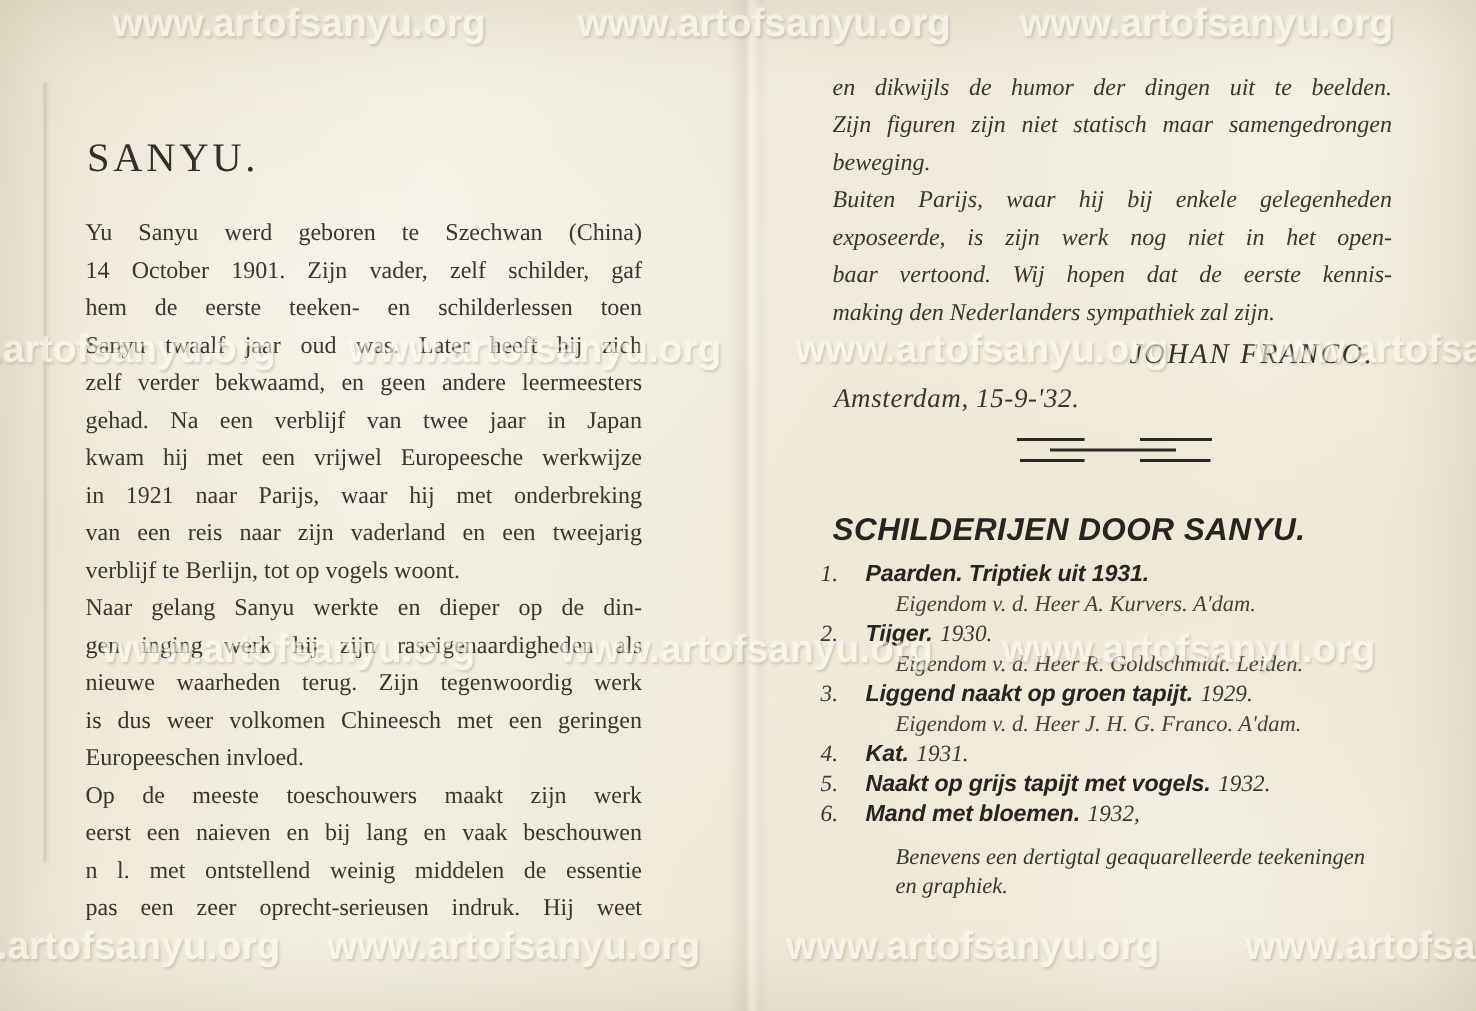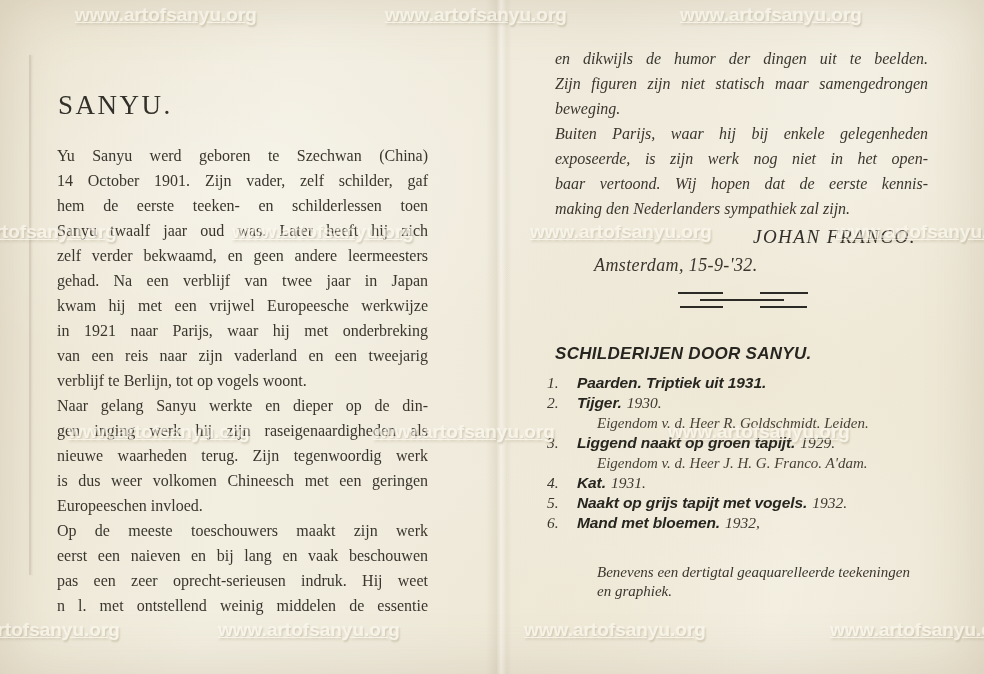--- a/index.html
+++ b/index.html
@@ -16,44 +16,44 @@
       linear-gradient(100deg,#ebe4d1 0%,#f2eee0 28%,#efeadb 55%,#f3efe2 80%,#ece6d4 100%);
     box-shadow: inset 0 0 60px rgba(140,120,85,0.22);
     font-family:"Liberation Serif", serif; color:var(--ink);
   }
   
   .fold{position:absolute; top:0; left:486px; width:26px; height:674px; pointer-events:none;
     background:linear-gradient(to right, rgba(125,108,78,0) 0%, rgba(125,108,78,0.10) 40%, rgba(255,255,255,0.28) 58%, rgba(125,108,78,0.06) 80%, rgba(125,108,78,0) 100%);}
   .crease{position:absolute; top:55px; left:29px; width:2px; height:520px; background:rgba(110,95,68,0.16);
     box-shadow:1px 0 2px rgba(110,95,68,0.10); pointer-events:none;}
   
-  .wm{position:absolute; font-family:"Liberation Sans", sans-serif; font-weight:bold; font-size:19px;
+  .wm{position:absolute; font-family:"Liberation Sans", sans-serif; font-weight:bold; font-size:26px;
     line-height:30px; letter-spacing:0px; color:var(--watermark-white); opacity:0.62;
     text-shadow:1px 1.5px 2px rgba(125,108,72,0.45), -0.5px -0.5px 1px rgba(255,255,255,0.4);
-    white-space:nowrap; pointer-events:none; z-index:5;text-decoration:underline;}
+    white-space:nowrap; pointer-events:none; z-index:5;}
   
   .page{position:absolute; z-index:2;}
   .page-left{left:57px; top:90px; width:371px;}
   .page-right{left:555px; top:46px; width:373px; height:600px;font-style:italic;}
   h1.doc-title{font-size:27px; font-weight:normal; letter-spacing:2.5px; line-height:30px;
     margin:0 0 23px 1px; color:#33302a;}
   .body-text{font-size:16px; line-height:25px; color:var(--ink);}
   .line{text-align:justify; text-align-last:justify; white-space:normal;}
   .line.last{text-align-last:left;}
   .sig{position:absolute; top:180px; right:12px; font-size:19px; letter-spacing:1.5px; color:#33302a;}
-  .dateline{position:absolute; top:209px; left:1px; font-size:18px; letter-spacing:0.4px;margin-left:38px;}
+  .dateline{position:absolute; top:209px; left:1px; font-size:18px; letter-spacing:0.4px;}
   .ornament{position:absolute; top:244px; left:0; width:100%; height:22px;}
   .orn{position:absolute; height:2px; background:var(--rule);}
   .orn.r1a{left:123px; top:2px;  width:45px;}
   .orn.r1b{left:205px; top:2px;  width:48px;}
   .orn.r2 {left:145px; top:9px;  width:84px;}
   .orn.r3a{left:125px; top:16px; width:43px;}
   .orn.r3b{left:205px; top:16px; width:47px;}
   h2.list-title{position:absolute; top:297px; left:0; margin:0; font-family:"Liberation Sans", sans-serif;
-    font-size:17px; font-weight:bold; letter-spacing:0.3px; color:var(--ink-bold); line-height:22px;text-align:right;}
+    font-size:21px; font-weight:bold; letter-spacing:0.3px; color:var(--ink-bold); line-height:22px;text-align:right;}
   .worklist{position:absolute; top:327px; left:-8px; width:395px; margin:0; padding:0; list-style:none;
     font-size:15.5px; line-height:20px;}
   .worklist .num{display:inline-block; width:30px; font-family:"Liberation Serif", serif; color:#3c382f;}
   .worklist .ttl{font-family:"Liberation Sans", sans-serif; font-weight:bold; color:var(--ink-bold); letter-spacing:-0.1px;}
   .worklist .yr{font-family:"Liberation Serif", serif; color:#3c382f; margin-left:5px;}
   .worklist .owner{padding-left:50px; font-size:15px; color:#474237;}
   .note{position:absolute; top:517px; left:42px; font-size:15px; line-height:19px; color:#44403'6;}
   .note{color:#443f35;}
 </style>
 </head>
@@ -94,22 +94,22 @@
       <div class="line">in 1921 naar Parijs, waar hij met onderbreking</div>
       <div class="line">van een reis naar zijn vaderland en een tweejarig</div>
       <div class="line last">verblijf te Berlijn, tot op vogels woont.</div>
       <div class="line">Naar gelang Sanyu werkte en dieper op de din-</div>
       <div class="line">gen inging werk hij zijn raseigenaardigheden als</div>
       <div class="line">nieuwe waarheden terug. Zijn tegenwoordig werk</div>
       <div class="line">is dus weer volkomen Chineesch met een geringen</div>
       <div class="line last">Europeeschen invloed.</div>
       <div class="line">Op de meeste toeschouwers maakt zijn werk</div>
       <div class="line">eerst een naieven en bij lang en vaak beschouwen</div>
+      <div class="line">n l. met ontstellend weinig middelen de essentie</div>
       <div class="line">pas een zeer oprecht-serieusen indruk. Hij weet</div>
-      <div class="line">n l. met ontstellend weinig middelen de essentie</div>
     </div>
   </section>
 
   <section class="page page-right">
     <div class="body-text">
       <div class="line">en dikwijls de humor der dingen uit te beelden.</div>
       <div class="line">Zijn figuren zijn niet statisch maar samengedrongen</div>
       <div class="line last">beweging.</div>
       <div class="line">Buiten Parijs, waar hij bij enkele gelegenheden</div>
       <div class="line">exposeerde, is zijn werk nog niet in het open-</div>
@@ -126,20 +126,21 @@
       <div class="orn r2"></div>
       <div class="orn r3a"></div>
       <div class="orn r3b"></div>
     </div>
 
     <h2 class="list-title">SCHILDERIJEN DOOR SANYU.</h2>
 
     <ol class="worklist">
       <li>
         <span class="num">1.</span><span class="ttl">Paarden. Triptiek uit 1931.</span><span class="yr"></span>
+        <div class="owner">Eigendom v. d. Heer A. Kurvers. A'dam.</div>
       </li>
       <li>
         <span class="num">2.</span><span class="ttl">Tijger.</span><span class="yr">1930.</span>
         <div class="owner">Eigendom v. d. Heer R. Goldschmidt. Leiden.</div>
       </li>
       <li>
         <span class="num">3.</span><span class="ttl">Liggend naakt op groen tapijt.</span><span class="yr">1929.</span>
         <div class="owner">Eigendom v. d. Heer J. H. G. Franco. A'dam.</div>
       </li>
       <li>

